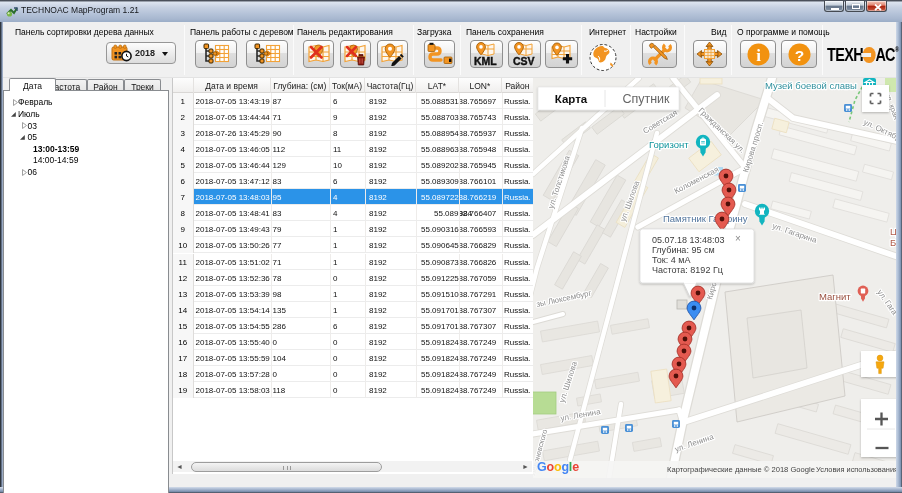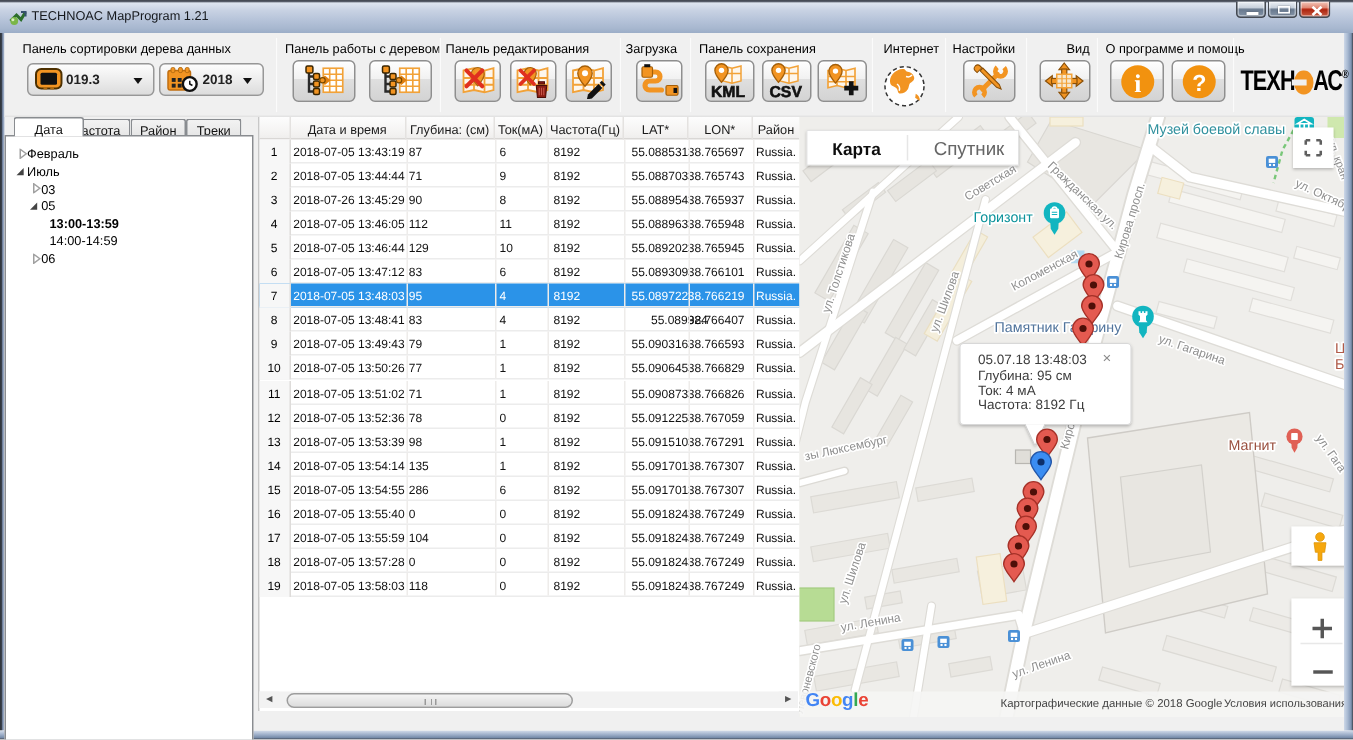--- a/index.html
+++ b/index.html
@@ -78,30 +78,20 @@
 <div class="glabel" style="left:734px">О программе и помощь</div>
 <div class="vsep" style="left:181px"></div>
     <div class="vsep" style="left:290px"></div>
     <div class="vsep" style="left:410px"></div>
     <div class="vsep" style="left:457px"></div>
     <div class="vsep" style="left:578px"></div>
     <div class="vsep" style="left:627px"></div>
     <div class="vsep" style="left:681px"></div>
     <div class="vsep" style="left:728px"></div>
     <div class="vsep" style="left:819px"></div>
-<div class="combo" style="left:15px;width:85px">
-<svg style="margin-left:4px" width="19" height="16" viewBox="0 0 19 16">
-        <rect x="1" y="1" width="17" height="13" rx="3.5" fill="#f29422" stroke="#4d3000" stroke-width="1.3"></rect>
-        <rect x="4" y="3.5" width="11" height="8" rx="1" fill="#111"></rect>
-        <rect x="6" y="13" width="2.5" height="1.6" fill="#b06a10"></rect>
-        <rect x="10.5" y="13" width="2.5" height="1.6" fill="#b06a10"></rect>
-      </svg>
-<span class="txt" style="margin-left:2px">019.3</span>
-      <span class="arr"></span>
-    </div>
 <div class="combo" style="left:103px;width:70px">
 <svg style="margin-left:4px" width="22" height="18" viewBox="0 0 22 18">
         <rect x="1" y="3" width="15" height="13" rx="1.5" fill="#f29422" stroke="#c06e10" stroke-width="1"></rect>
         <rect x="3" y="1" width="2.6" height="3.4" rx="1" fill="#f29422" stroke="#b06a10" stroke-width=".6"></rect>
         <rect x="8" y="1" width="2.6" height="3.4" rx="1" fill="#f29422" stroke="#b06a10" stroke-width=".6"></rect>
         <rect x="12.5" y="1" width="2.6" height="3.4" rx="1" fill="#f29422" stroke="#b06a10" stroke-width=".6"></rect>
         <rect x="3.5" y="8" width="2.6" height="2.6" fill="#222"></rect>
         <rect x="7.5" y="8" width="2.6" height="2.6" fill="#222"></rect>
         <rect x="3.5" y="11.8" width="2.6" height="2.6" fill="#222"></rect>
         <rect x="7.5" y="11.8" width="2.6" height="2.6" fill="#222"></rect>

